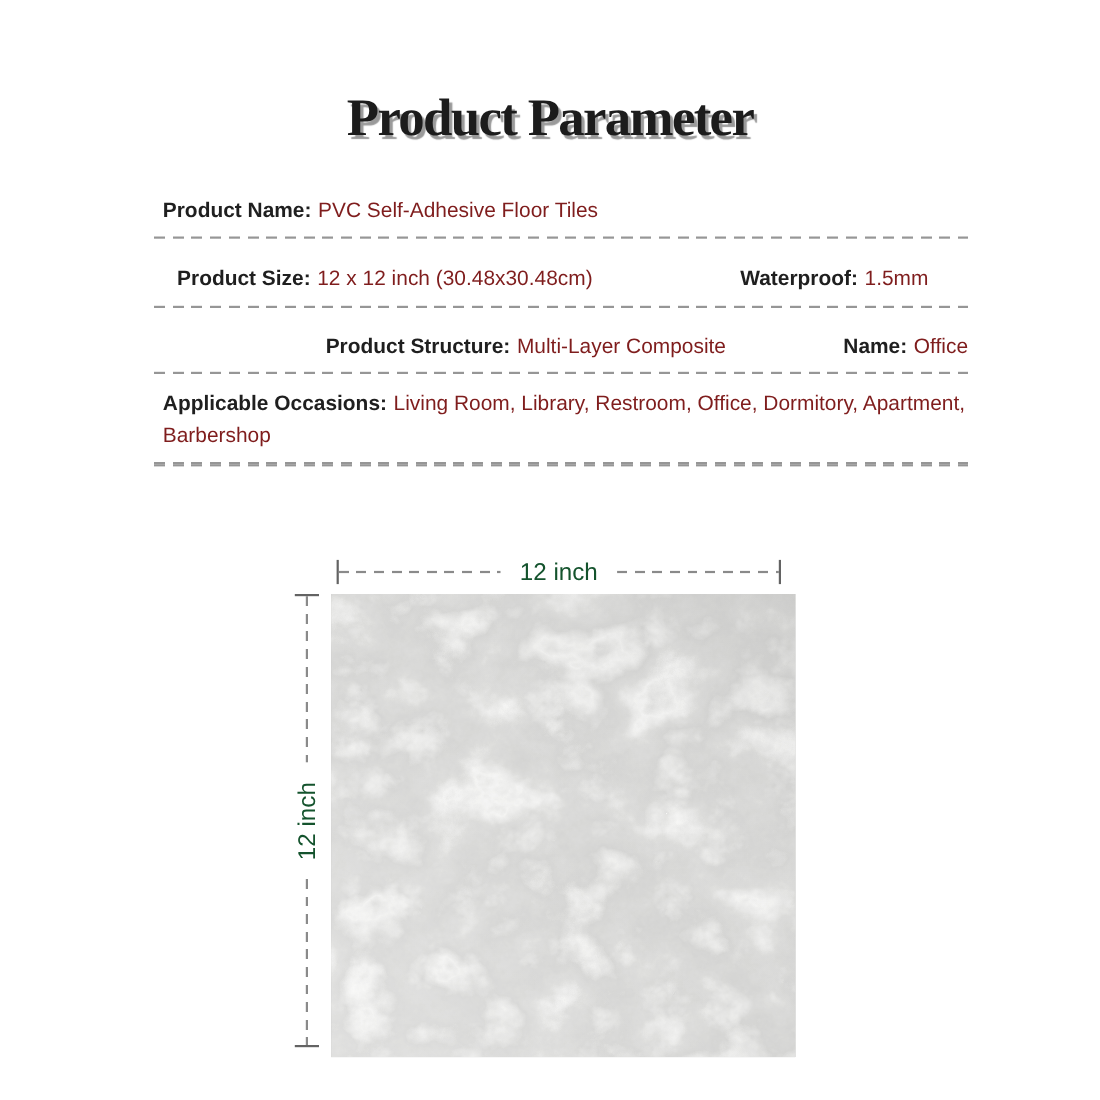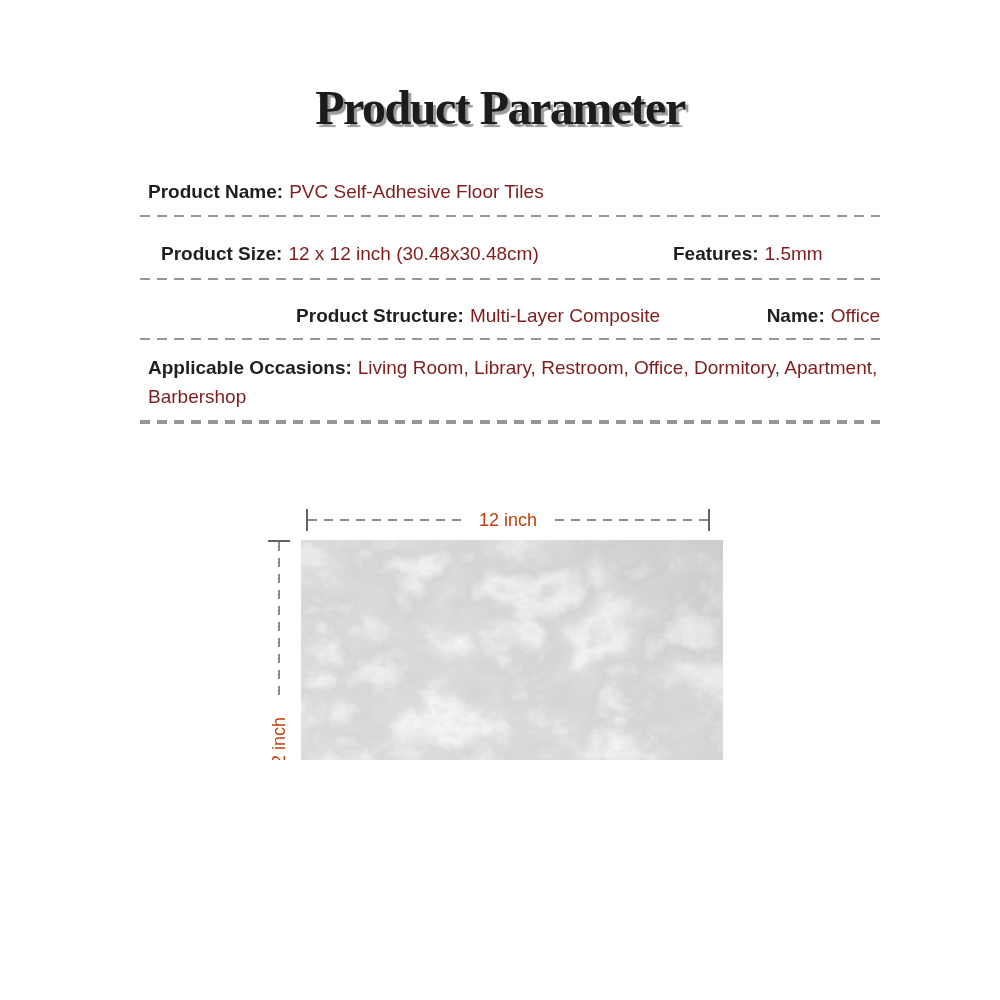--- a/index.html
+++ b/index.html
@@ -1,17 +1,17 @@
 <!DOCTYPE html>
 <html><head>
 <meta charset="utf-8">
 <style>
   html,body{margin:0;padding:0;background:#fff;}
   .page{
-    position:relative;width:1000px;height:760px;margin:0 auto;
+    position:relative;width:1000px;height:1000px;margin:0 auto;
     background:#ffffff;overflow:hidden;
     font-family:"Liberation Sans","DejaVu Sans",sans-serif;
     color:#3c3c3c;
   }
   
   .title{
     position:absolute;top:52px;left:0;width:100%;
     text-align:center;
     font-family:"Liberation Serif","DejaVu Serif",serif;
     font-weight:bold;font-size:48px;letter-spacing:-1.5px;line-height:1;
@@ -40,21 +40,21 @@
   }
   .dim-left{
     position:absolute;left:261px;top:540px;width:36px;height:412px;
     display:flex;flex-direction:column;align-items:center;
   }
   .tick-v{width:0;height:22px;border-left:2px solid #636363;}
   .tick-h{height:0;width:22px;border-top:2px solid #636363;}
   .dash-h{flex:1;height:2px;background:repeating-linear-gradient(90deg,#8a8a8a 0 9px,transparent 9px 16px);}
   .dash-v{flex:1;width:2px;background:repeating-linear-gradient(180deg,#8a8a8a 0 9px,transparent 9px 16px);}
   .dim-label{
-    font-size:18px;color:#c2410c;line-height:1;white-space:nowrap;
+    font-size:22px;color:#14532d;line-height:1;white-space:nowrap;
     padding:0 18px;
   }
   .dim-label.vert{
     writing-mode:vertical-rl;transform:rotate(180deg);
     padding:18px 0;
   }
   
   .tile{
     position:absolute;left:301px;top:540px;width:422px;height:421px;
     background:#b3b3b1;
@@ -73,21 +73,21 @@
     <div class="spec-row r1">
       <span class="lbl">Product Name:</span><span class="val">PVC Self-Adhesive Floor Tiles</span>
     </div>
     <div class="divider"></div>
 
     <div class="spec-row r2 two-col">
       <div>
         <span class="lbl">Product Size:</span><span class="val">12 x 12 inch (30.48x30.48cm)</span>
       </div>
       <div>
-        <span class="lbl">Features:</span><span class="val">1.5mm</span>
+        <span class="lbl">Waterproof:</span><span class="val">1.5mm</span>
       </div>
     </div>
     <div class="divider"></div>
 
     <div class="spec-row r3 two-col">
       <div>
         <span class="lbl">Product Structure:</span><span class="val">Multi-Layer Composite</span>
       </div>
       <div>
         <span class="lbl">Name:</span><span class="val">Office</span>

